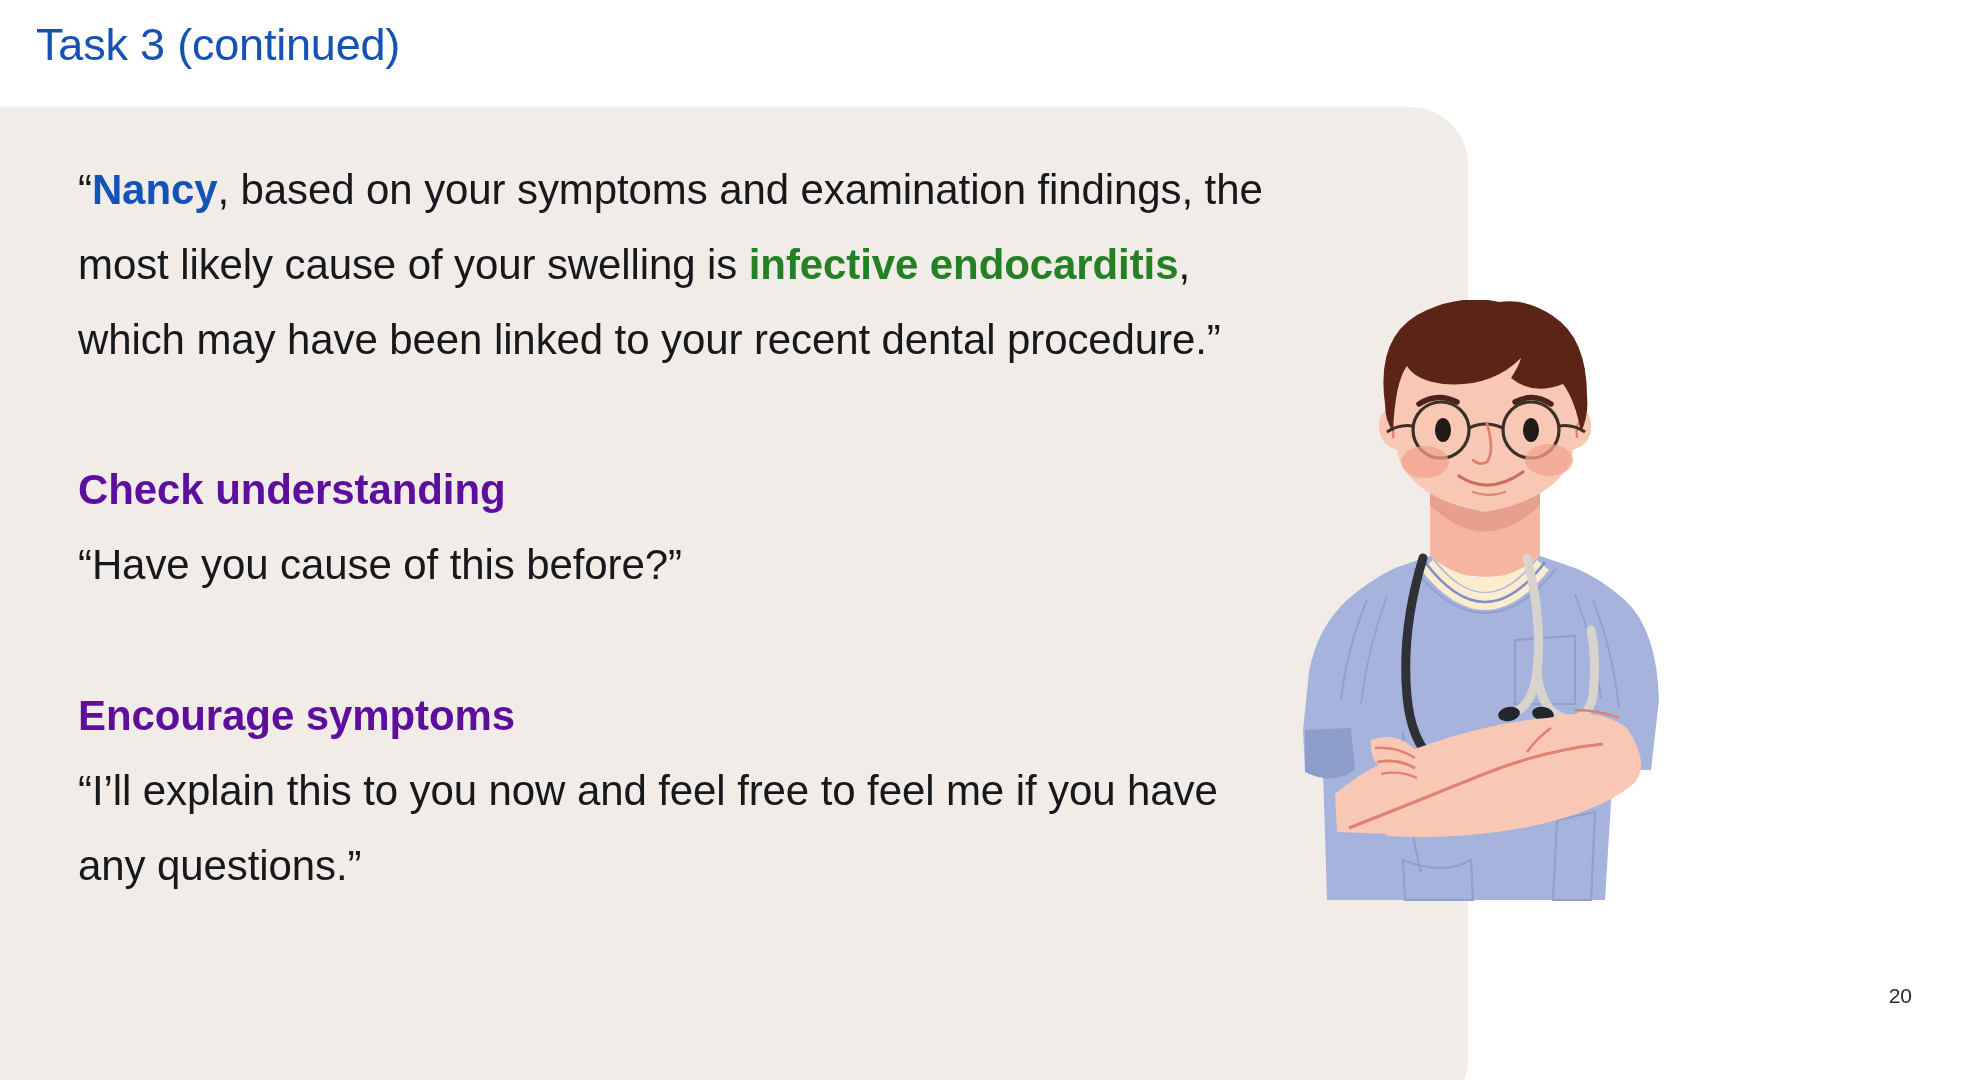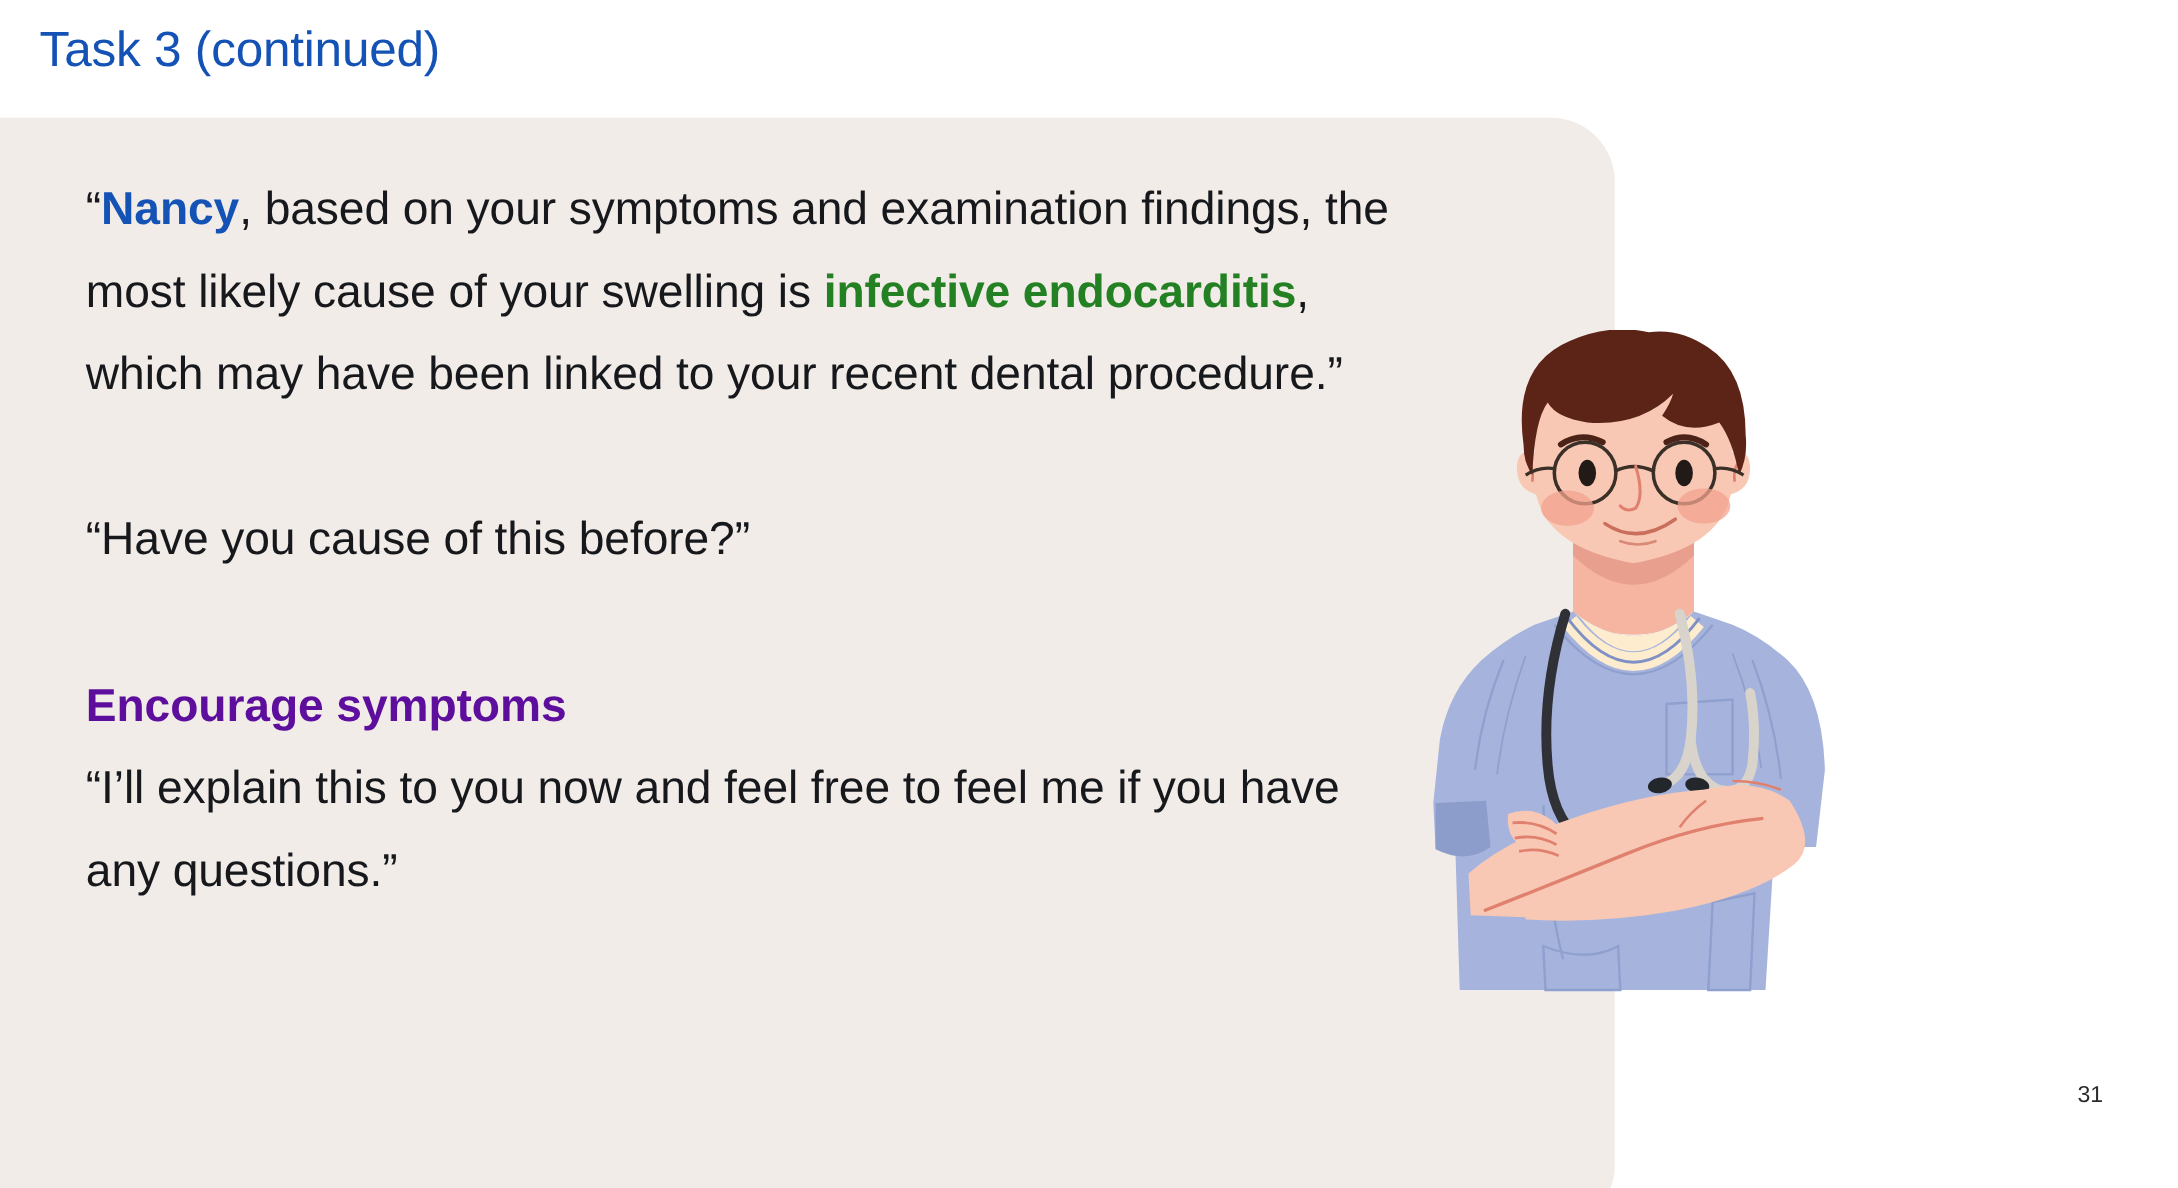--- a/index.html
+++ b/index.html
@@ -89,29 +89,30 @@
   <div id="slide-title">Task 3 (continued)</div>
 
   <div id="content-card"></div>
 
   <div id="body-text">
 
     <p class="para"><span>“</span><span class="hl-name">Nancy</span><span>, based on your symptoms and examination findings, the most likely cause of your swelling is </span><span class="hl-diagnosis">infective endocarditis</span><span>, which may have been linked to your recent dental procedure.”</span></p>
 
     <div class="gap-lg"></div>
 
+    <p class="para section-head">Check understanding</p>
     <p class="para">“Have you cause of this before?”</p>
 
     <div class="gap-sm"></div>
 
     <p class="para section-head">Encourage symptoms</p>
     <p class="para">“I’ll explain this to you now and feel free to feel me if you have any questions.”</p>
   </div>
 
-  <div id="page-number">31</div>
+  <div id="page-number">20</div>
 
   <div id="doctor-illustration">
     <svg viewBox="0 0 420 610" xmlns="http://www.w3.org/2000/svg" role="img">
       <defs>
         <clipPath id="bodyClip">
             <rect x="0" y="0" width="420" height="610"></rect>
           </clipPath>
       </defs>
 
       <g clip-path="url(#bodyClip)">

